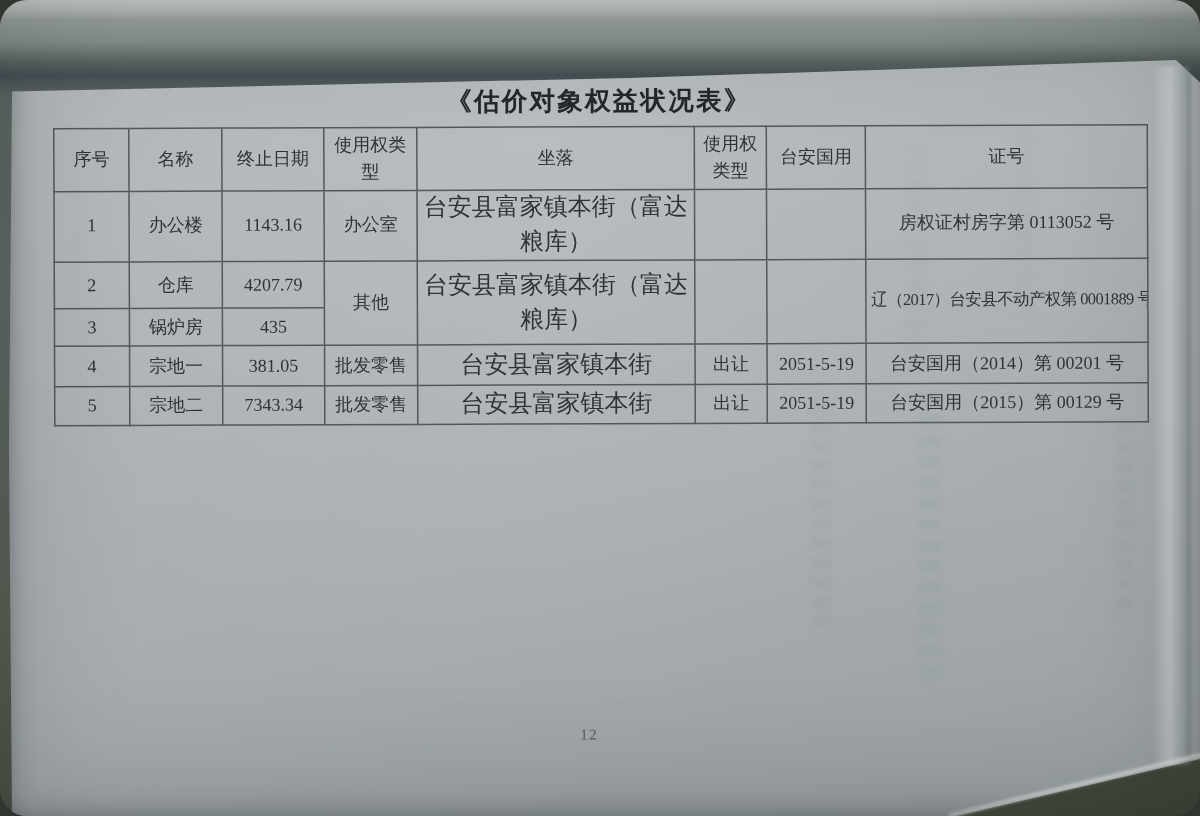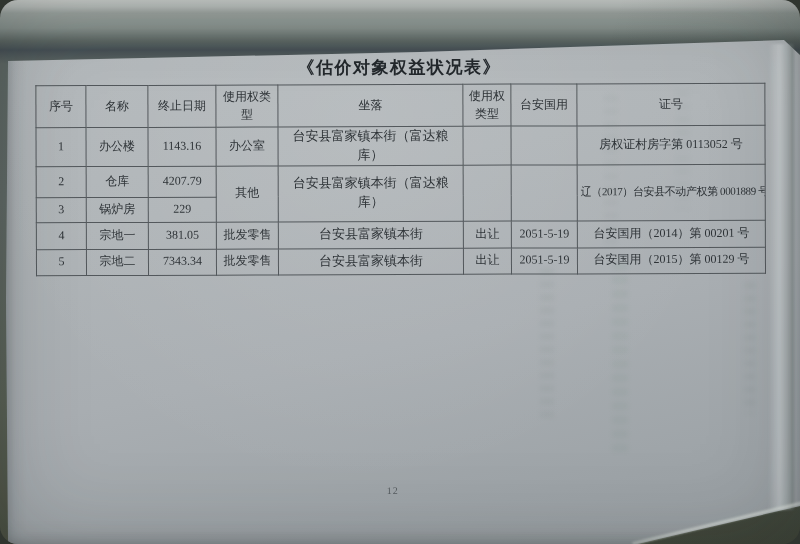--- a/index.html
+++ b/index.html
@@ -90,21 +90,21 @@
     font-size:12px;color:#2e3337;
   }
   .rights-table th,.rights-table td{
     border:1px solid #53585c;
     text-align:center;vertical-align:middle;
     padding:0 3px;
     font-weight:normal;
     overflow:hidden;
     line-height:1.45;
   }
-  .rights-table .loc{font-size:13px;}
+  .rights-table .loc{font-size:16px;}
   .rights-table .tight{font-size:11px;letter-spacing:-0.4px;white-space:nowrap;font-family:Liberation Serif, serif;}
   .page-num{
     position:absolute;left:0;right:16px;top:485px;
     text-align:center;
     font-size:10px;color:#565c60;letter-spacing:1px;
   }
 </style>
 </head>
 <body>
 
@@ -160,21 +160,21 @@
         <td>4207.79</td>
         <td rowspan="2">其他</td>
         <td rowspan="2" class="loc">台安县富家镇本街（富达粮库）</td>
         <td rowspan="2"></td>
         <td rowspan="2"></td>
         <td rowspan="2" class="tight">辽（2017）台安县不动产权第 0001889 号</td>
       </tr>
       <tr style="height:25px">
         <td>3</td>
         <td>锅炉房</td>
-        <td>229</td>
+        <td>435</td>
       </tr>
       <tr style="height:27px">
         <td>4</td>
         <td>宗地一</td>
         <td>381.05</td>
         <td>批发零售</td>
         <td class="loc">台安县富家镇本街</td>
         <td>出让</td>
         <td>2051-5-19</td>
         <td>台安国用（2014）第 00201 号</td>

